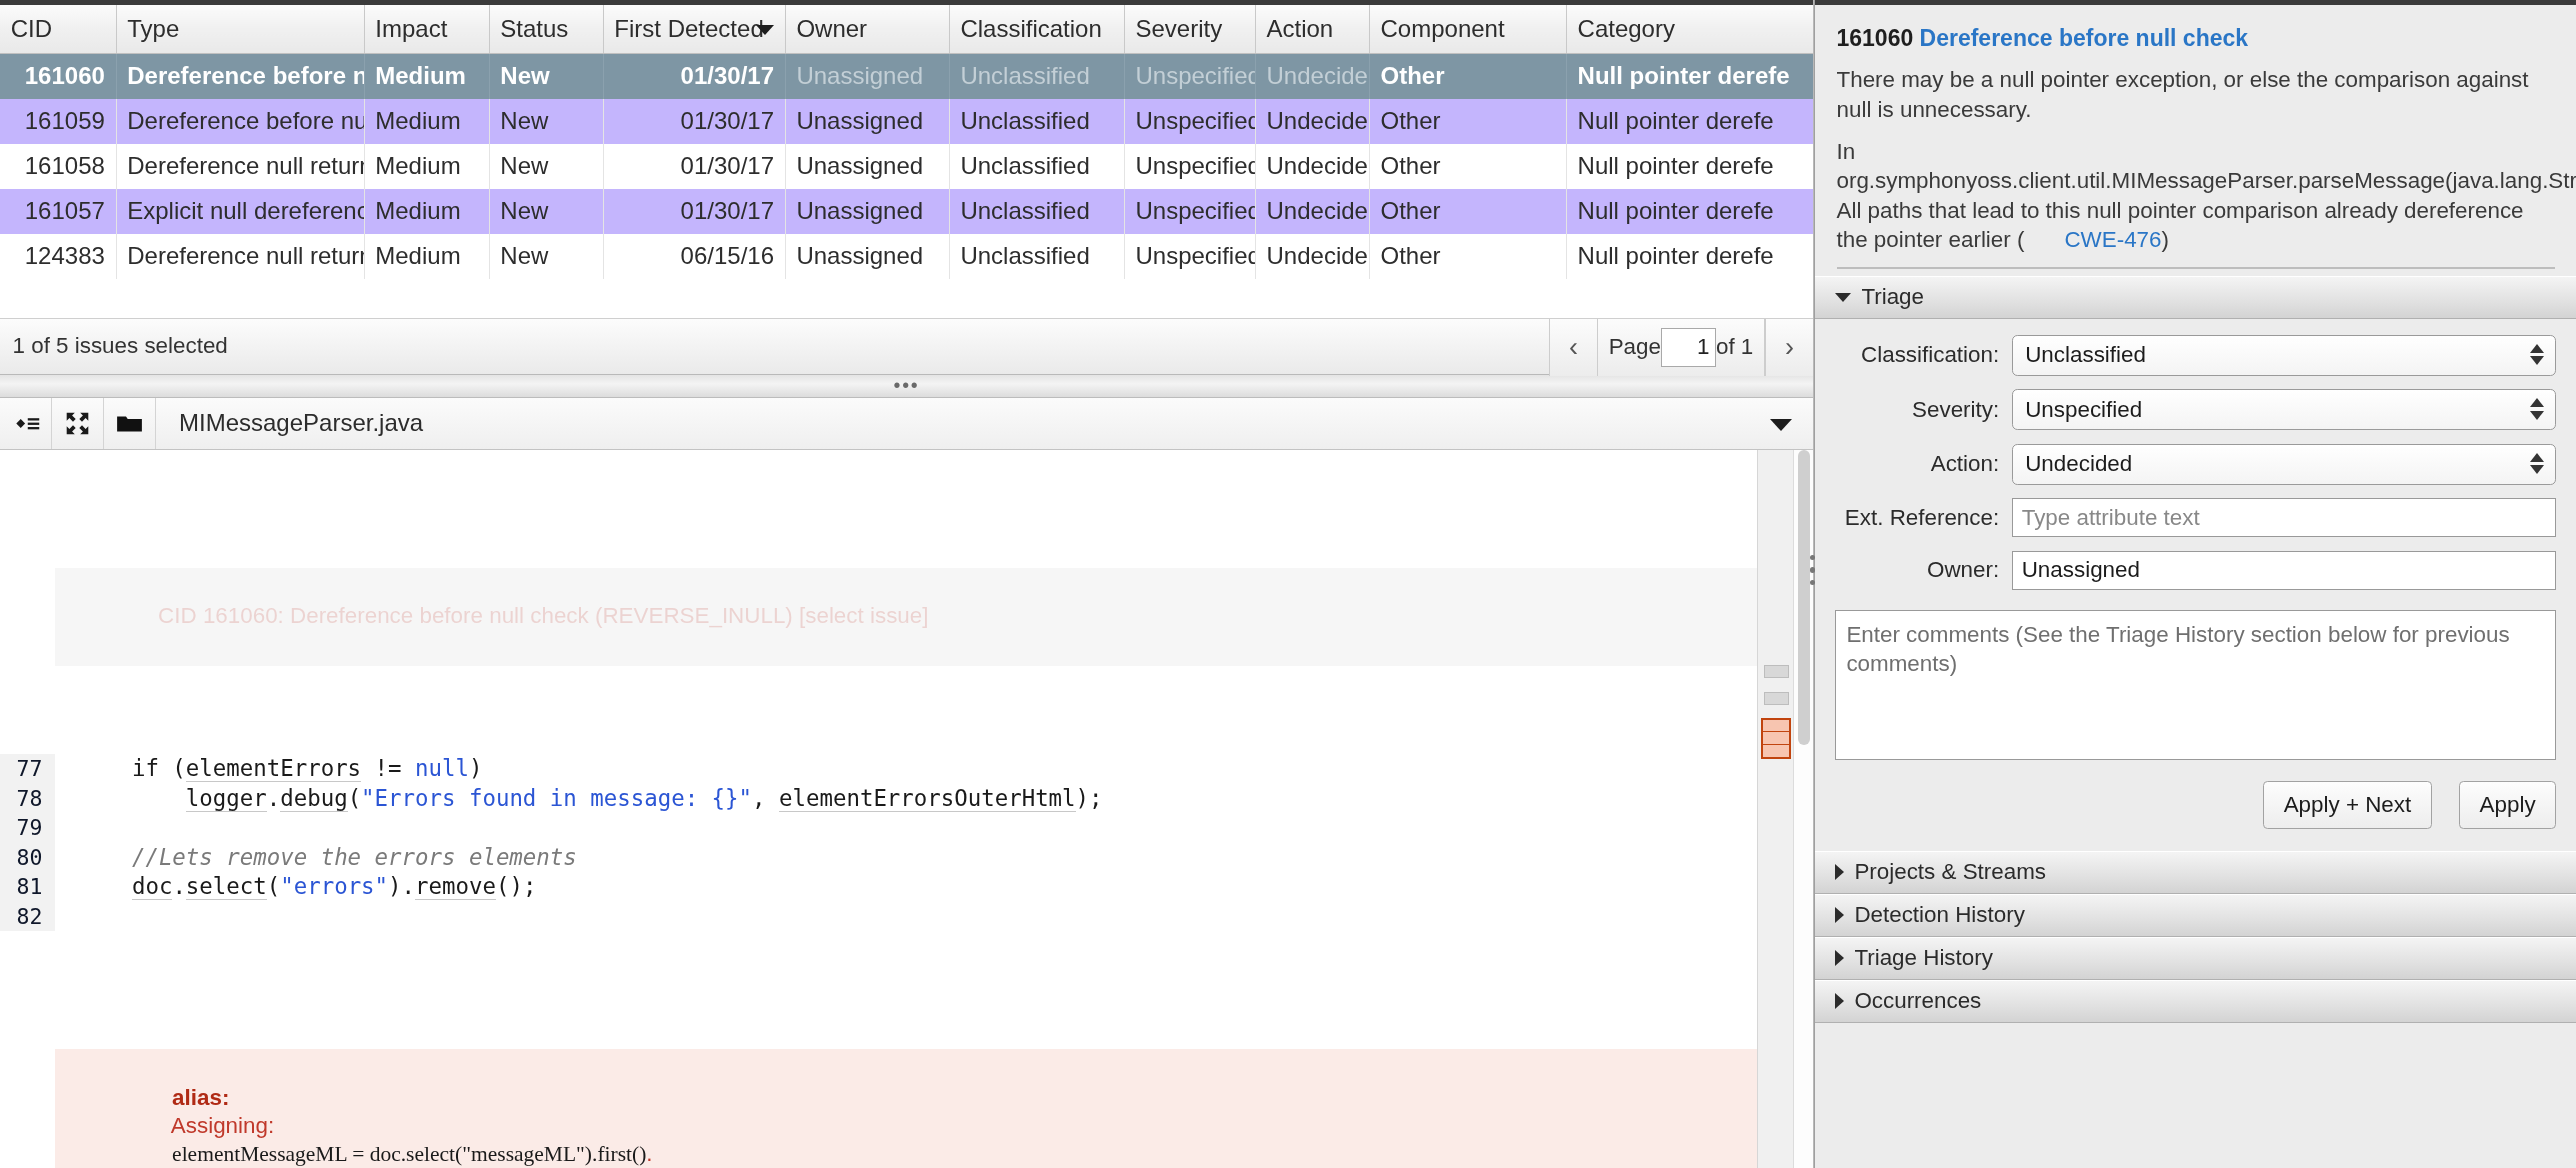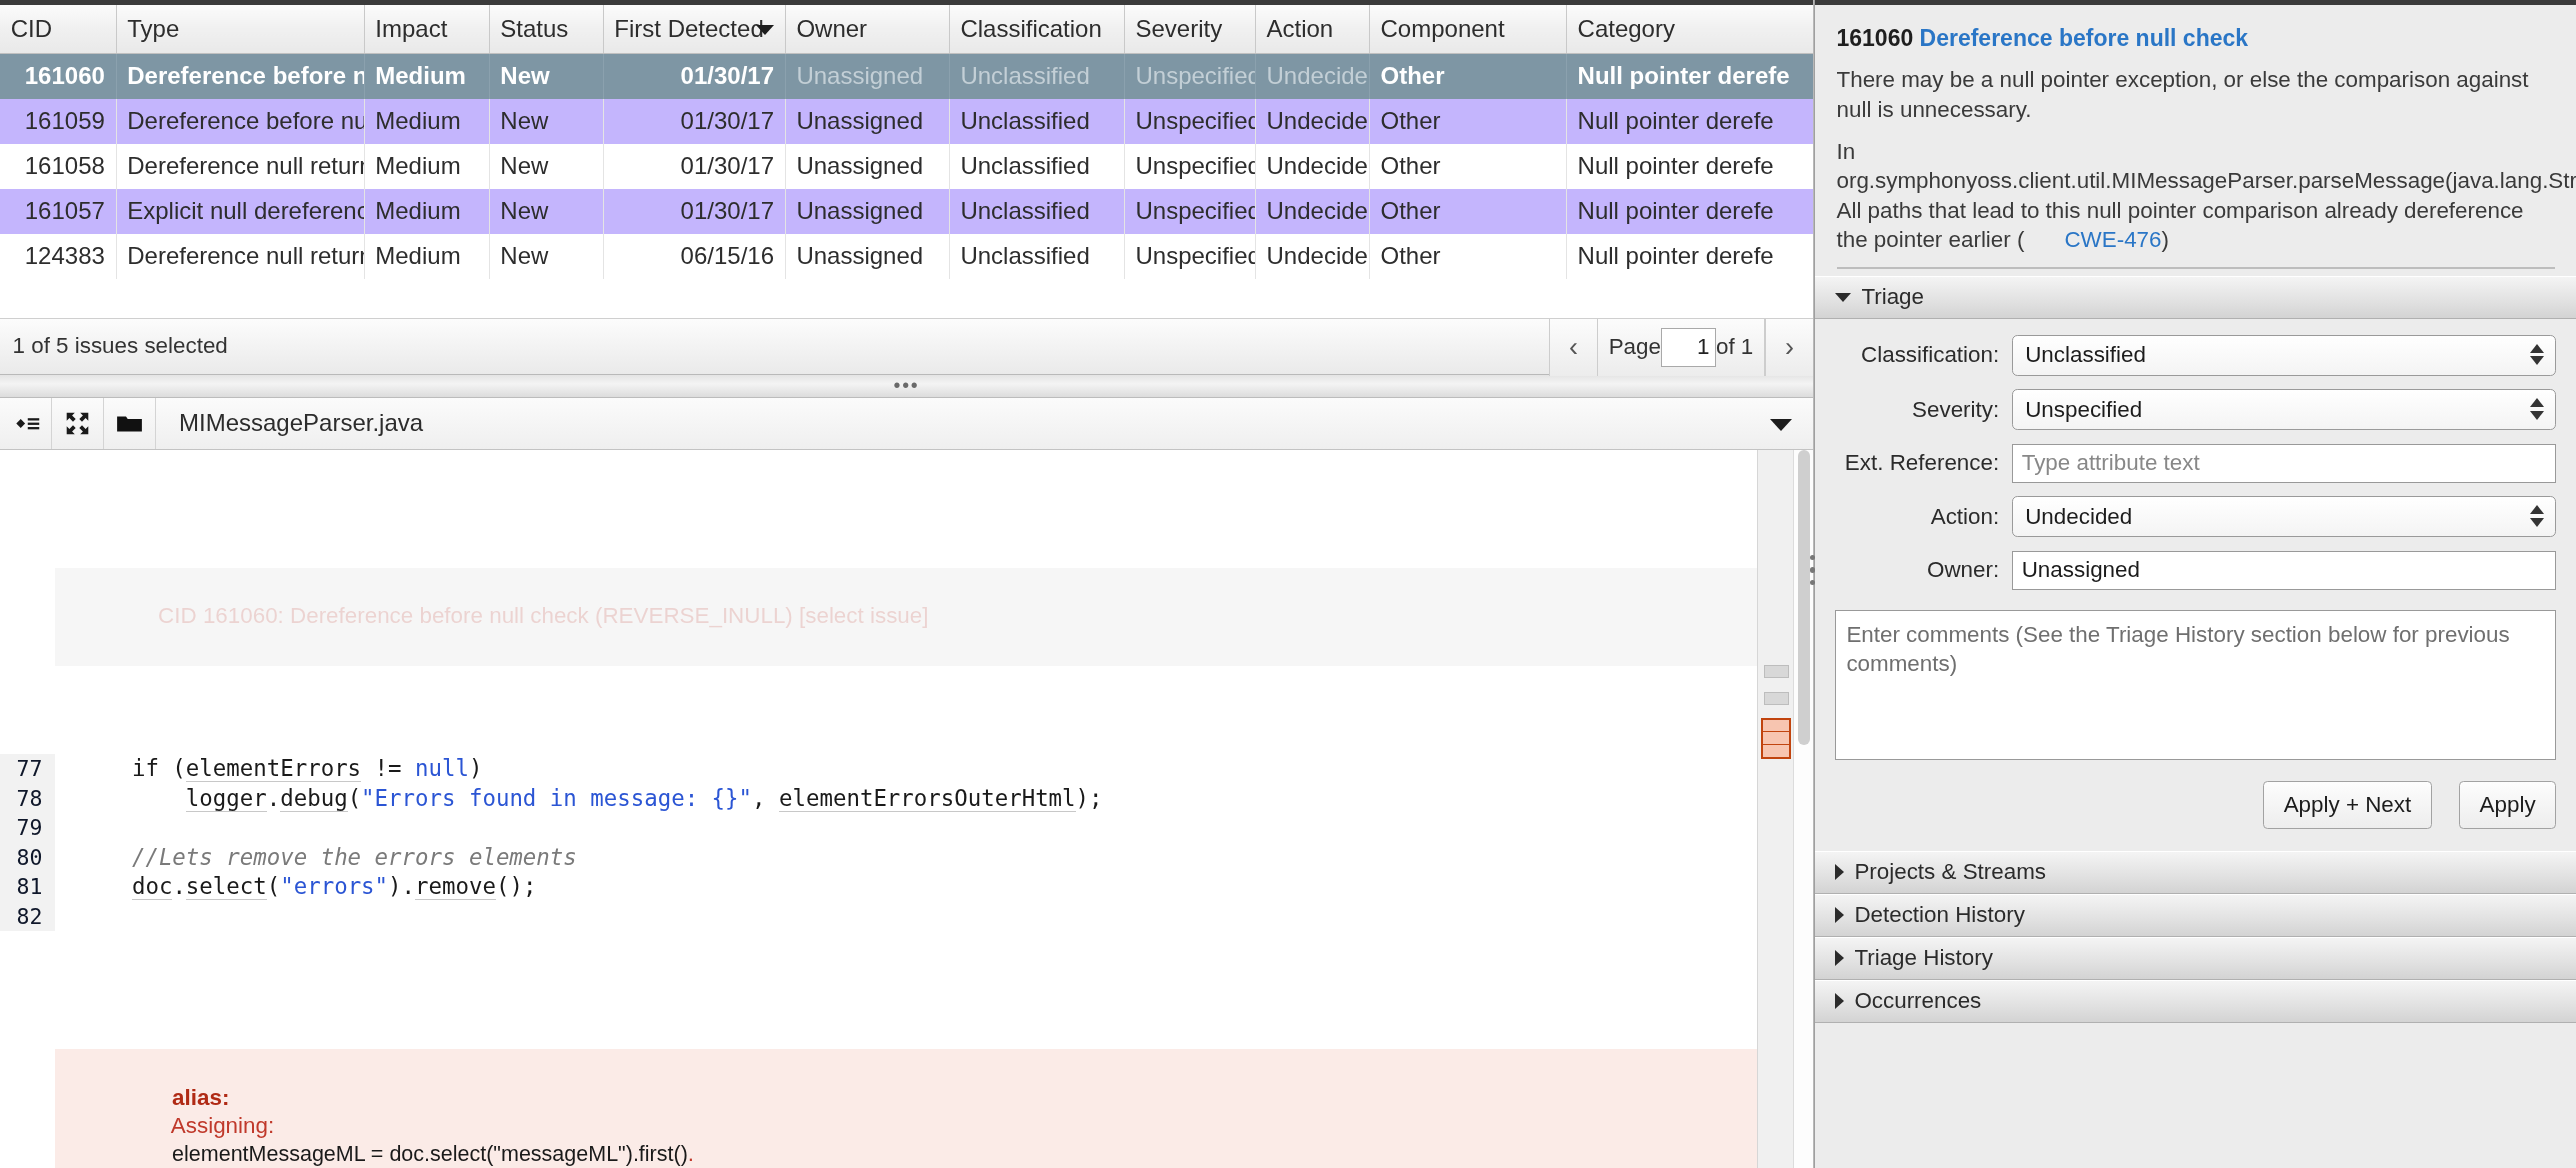--- a/index.html
+++ b/index.html
@@ -117,21 +117,21 @@
   .kw { color: #1a1a1a; }
   .str { color: #2b55d4; }
   .nul { color: #2b55d4; }
   .cmt { color: #7a7a7a; font-style: italic; }
   .u { border-bottom: 1.8px solid #c8c8c8; }
 
   .evt-row { display:flex; align-items:flex-start; }
   .evt-body { flex:1; background:#fbebe7; padding: 6.3px 16px 8px 30px; font-family:"Liberation Sans", sans-serif;
               font-size: 22.4px; line-height: 28px; color:#c0392b; }
   .evt-body .etag { color:#b02a15; font-weight:bold; }
-  .evt-body .mono { font-family:Liberation Sans, sans-serif; color:#1a1a1a; font-size:21.5px;text-align:center; }
+  .evt-body .mono { font-family:Liberation Serif, serif; color:#1a1a1a; font-size:21.5px;text-align:center; }
   .evt-row.ghost .evt-body { background:#f6f6f6; color: rgba(192,57,43,0.18); }
 
   
   .minimap { width: 36px; flex:none; background:#f0f0f0; border-left:0.9px solid #d6d6d6; position:relative; }
   .mm-mark { position:absolute; left:5.4px; width:25px; height:13.4px; background:#d8d8d8; border:0.9px solid #bdbdbd; }
   .mm-red-group { position:absolute; left:2.7px; width:30px; border:2.7px solid #c1440e; }
   .mm-red { height: 12.5px; background:#f7c5b0; border-bottom:0.9px solid #c1440e; }
   .vscroll { width: 19.7px; flex:none; background:#fdfdfd; border-left:0.9px solid #dcdcdc; position:relative; }
   .vscroll .thumb { position:absolute; left:3.6px; top:0; width:12.5px; height:295px;
                     background:#cfcfcf; border-radius:6.3px; }
@@ -451,36 +451,36 @@
             <span>Unspecified</span>
           </div>
           <div class="spin">
             <span class="up"></span>
             <span class="dn"></span>
           </div>
         </div>
       </div>
 
       <div class="frow">
-        <div class="flabel">Ext. Reference:</div>
-        <div class="fctl">
-          <input class="text-input" type="text" placeholder="Type attribute text" style="">
-        </div>
-      </div>
-
-      <div class="frow">
         <div class="flabel">Action:</div>
         <div class="fctl">
           <div class="select-box">
             <span>Undecided</span>
           </div>
           <div class="spin">
             <span class="up"></span>
             <span class="dn"></span>
           </div>
+        </div>
+      </div>
+
+      <div class="frow">
+        <div class="flabel">Ext. Reference:</div>
+        <div class="fctl">
+          <input class="text-input" type="text" placeholder="Type attribute text" style="">
         </div>
       </div>
 
       <div class="frow">
         <div class="flabel">Owner:</div>
         <div class="fctl">
           <input class="text-input" type="text" value="Unassigned" style="">
         </div>
       </div>
 

